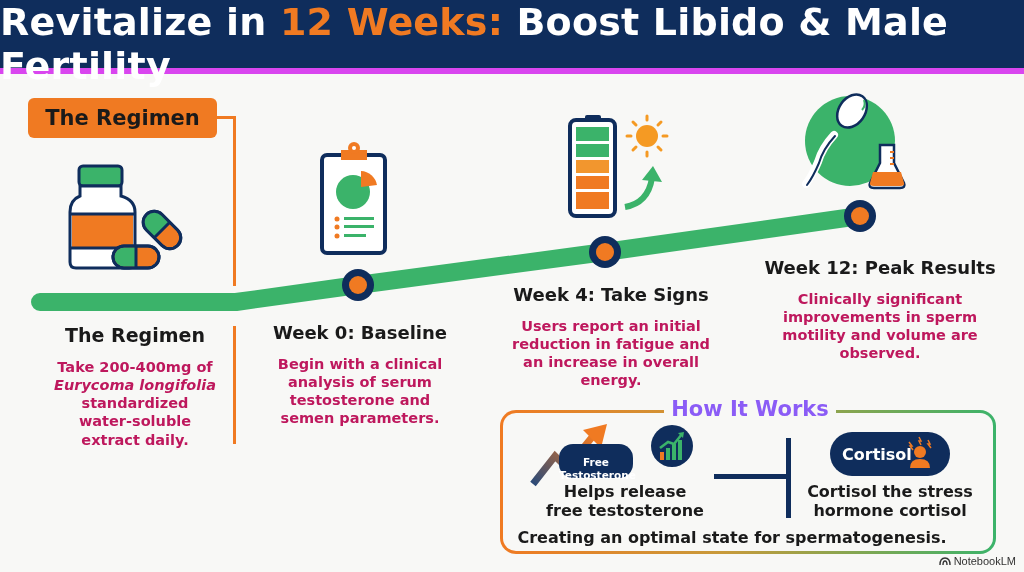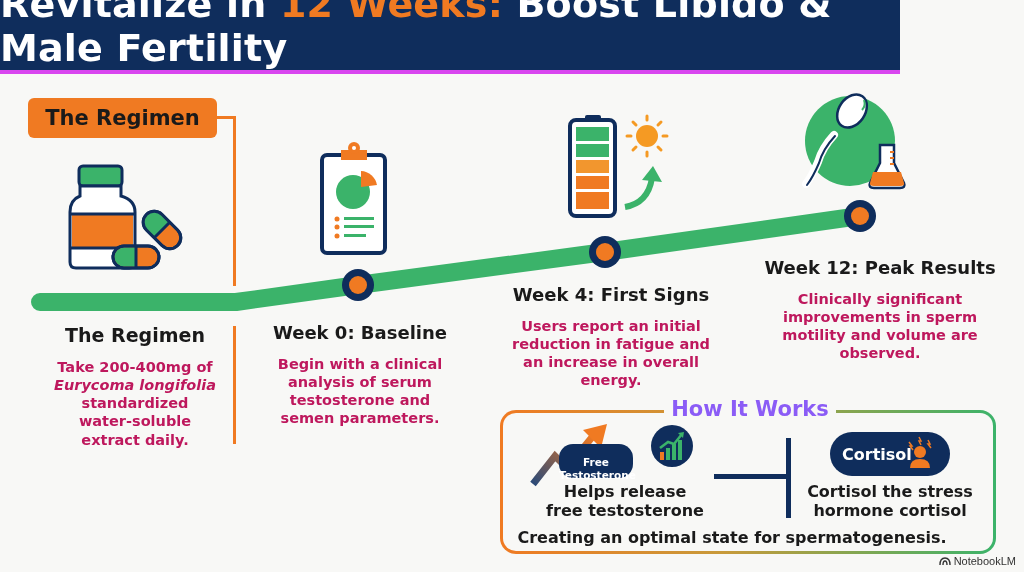--- a/index.html
+++ b/index.html
@@ -4,24 +4,24 @@
   <style>
     * { box-sizing: border-box; margin: 0; padding: 0; }
     html, body { width: 1024px; height: 572px; overflow: hidden; }
     body {
       background: #f8f8f6;
       font-family: "Liberation Sans", "DejaVu Sans", sans-serif;
       color: #1a1a1a;
       position: relative;
     }
     .header {
-      position: absolute; left: 0; top: 0; width: 900px; height: 74px;
+      position: absolute; left: 0; top: 0; width: 1024px; height: 74px;
       background: #0f2d5c;
-      display: flex; align-items: flex-end; justify-content: center;
-      border-bottom: 4px solid #d946ef;
+      display: flex; align-items: flex-start; justify-content: center;
+      border-bottom: 6px solid #d946ef;
     }
     .header h1 {
       font-size: 38px; font-weight: 700; color: #ffffff; letter-spacing: 0.2px;
       font-family: "DejaVu Sans", sans-serif;
     }
     .header h1 .accent { color: #f07a22; }
 
     .tag-box {
       position: absolute; left: 28px; top: 98px; width: 189px; height: 40px;
       background: #f07a22; border-radius: 6px;
@@ -173,21 +173,21 @@
     <div>extract daily.</div>
   </div>
 </div>
 
 <div class="block" style="left:265px; top:322px; width:190px;">
   <div class="title">Week 0: Baseline</div>
   <div class="desc">Begin with a clinical analysis of serum testosterone and semen parameters.</div>
 </div>
 
 <div class="block" style="left:505px; top:284px; width:212px;">
-  <div class="title">Week 4: First Signs</div>
+  <div class="title">Week 4: Take Signs</div>
   <div class="desc">Users report an initial reduction in fatigue and an increase in overall energy.</div>
 </div>
 
 <div class="block" style="left:760px; top:257px; width:240px;">
   <div class="title">Week 12: Peak Results</div>
   <div class="desc" style="padding:0 18px;">Clinically significant improvements in sperm motility and volume are observed.</div>
 </div>
 
 <div class="how-box"></div>
 <div class="how-title">How It Works</div>

